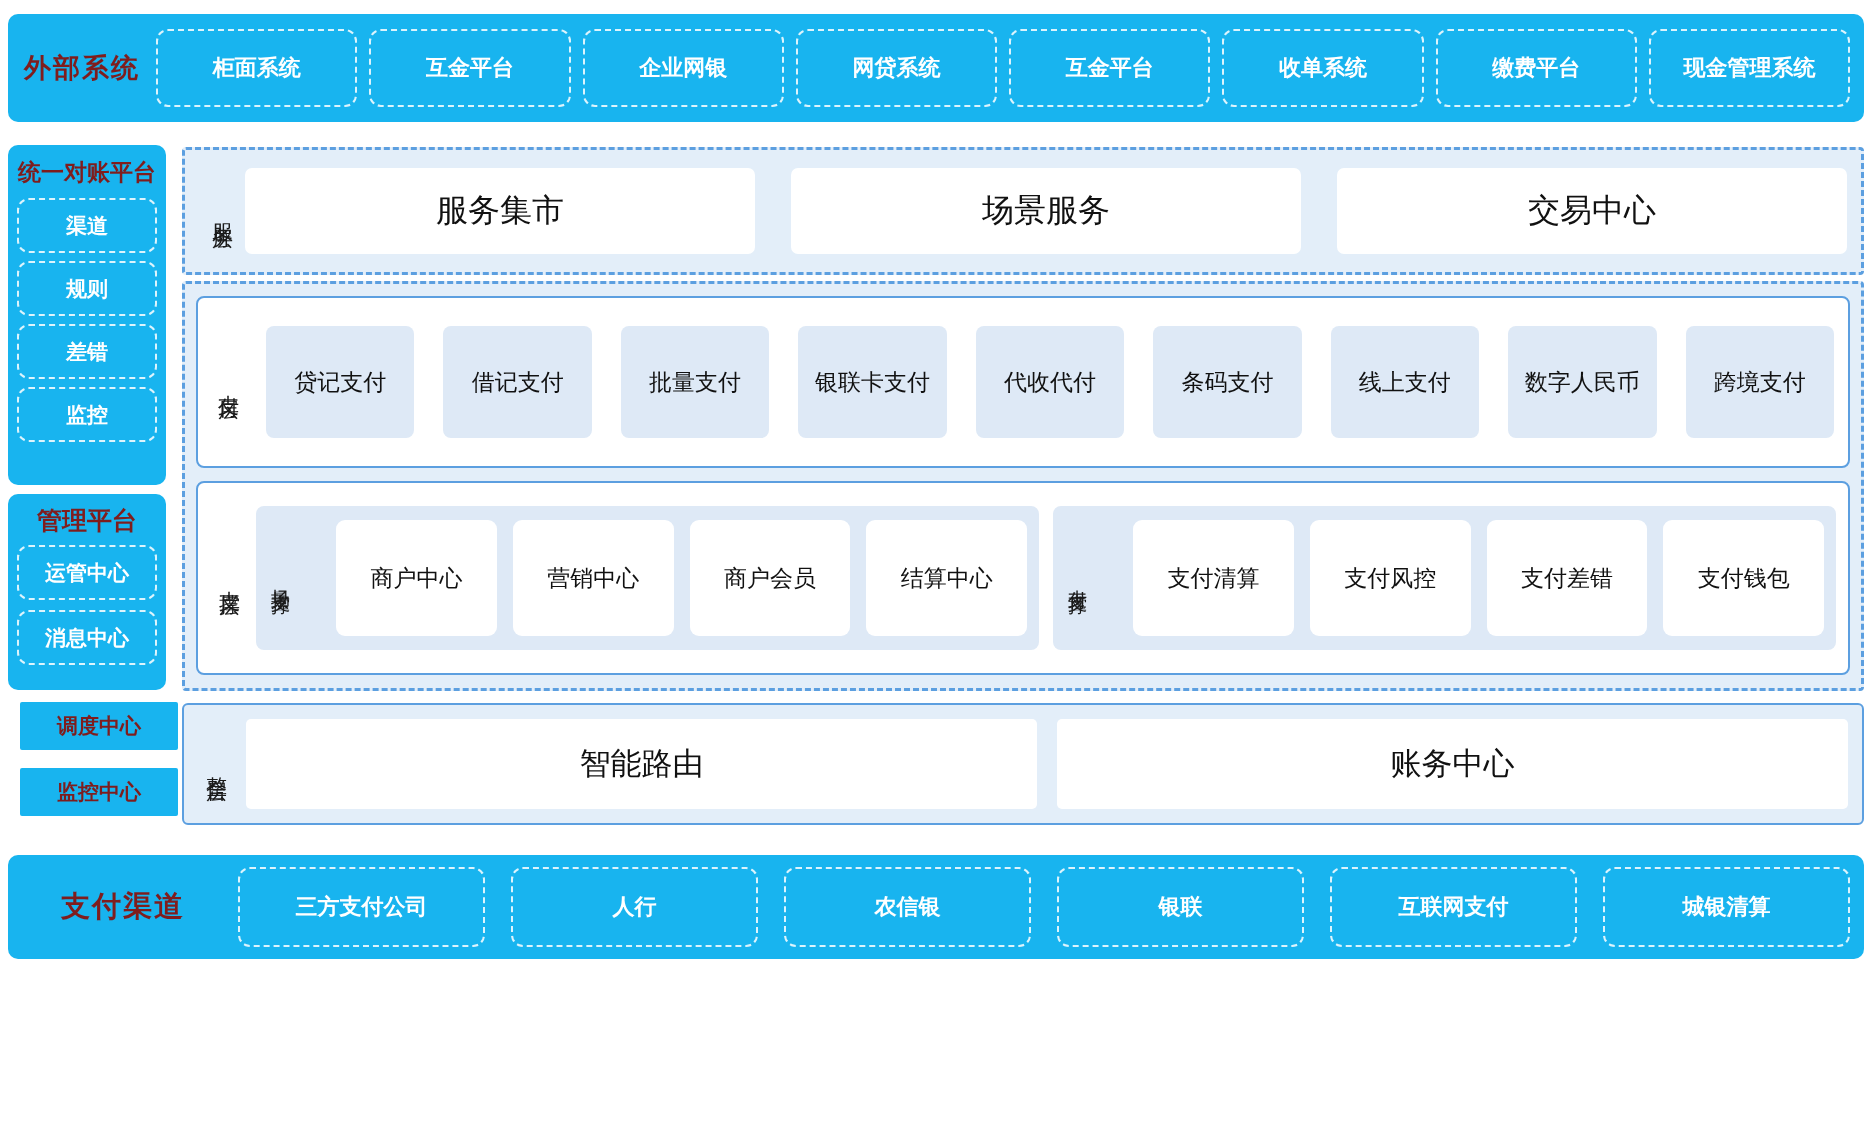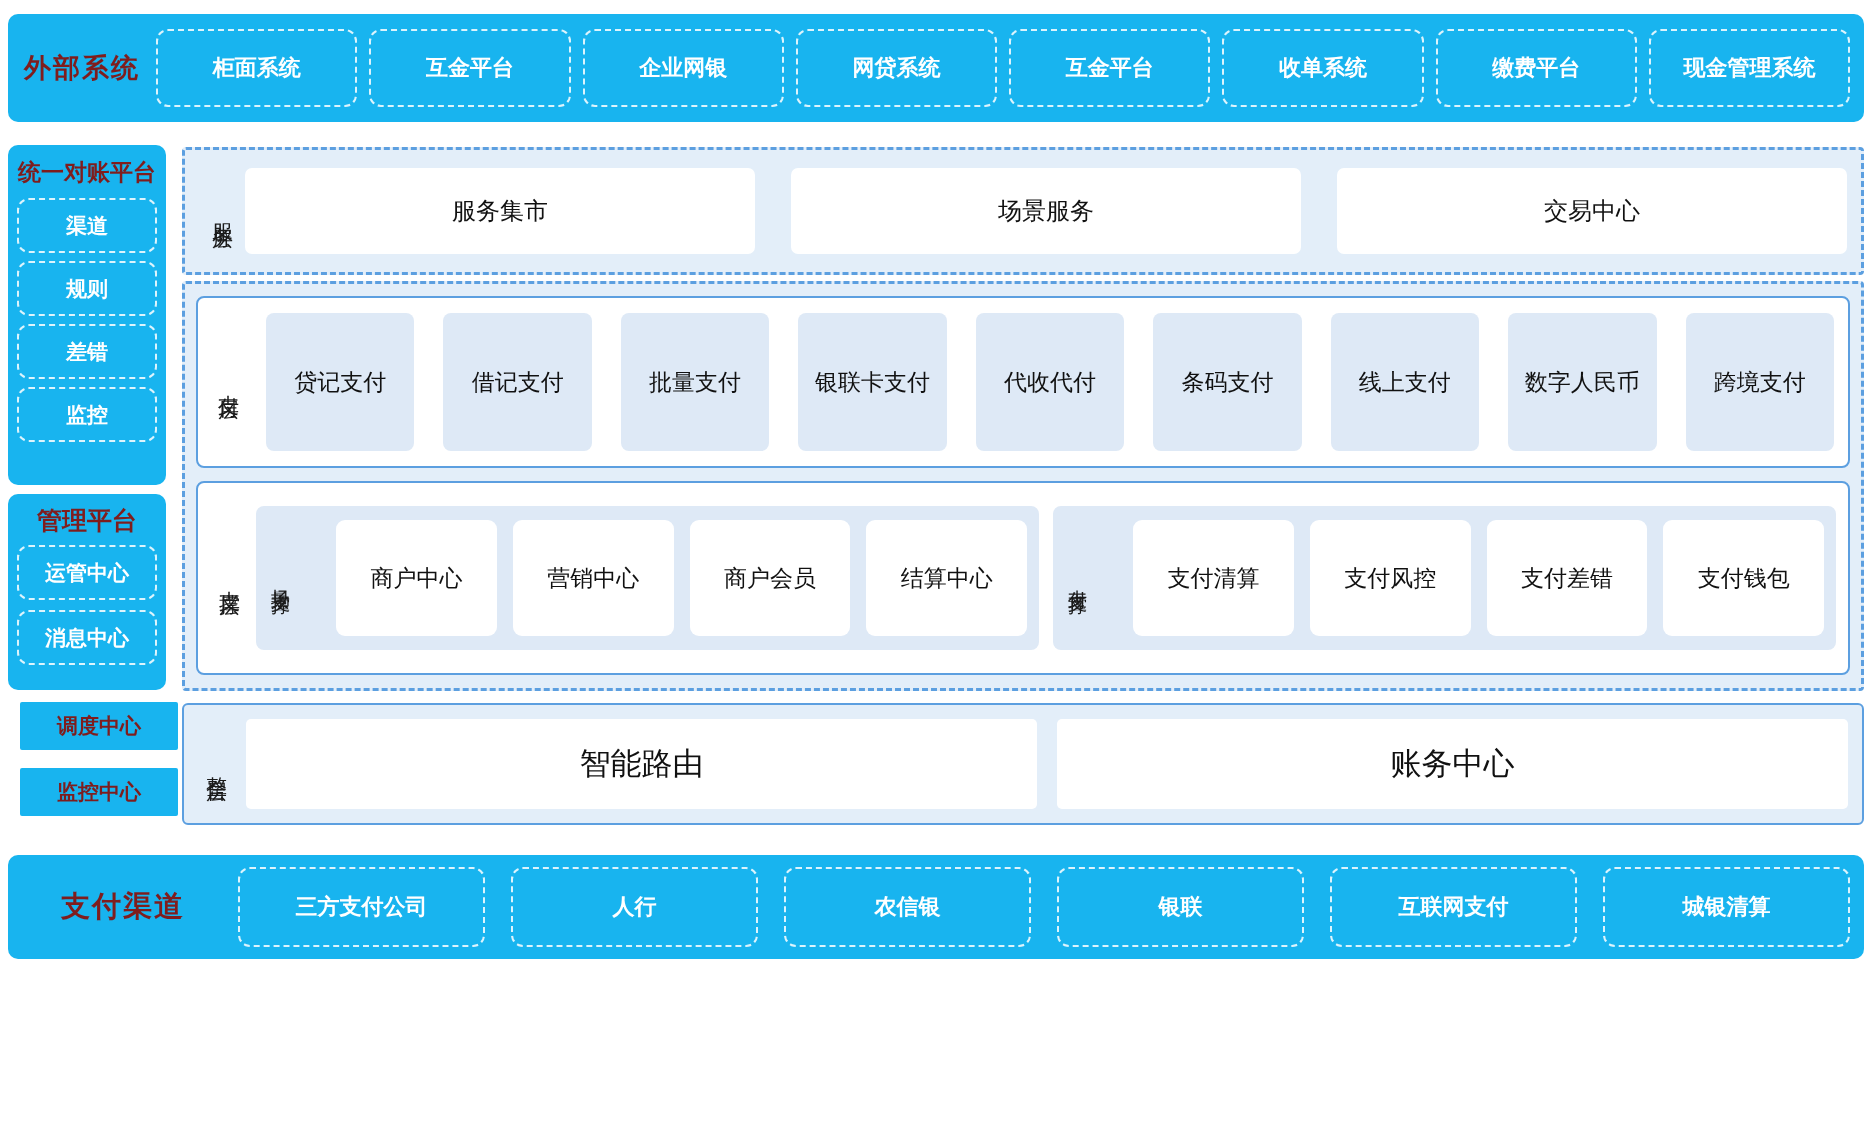--- a/index.html
+++ b/index.html
@@ -109,31 +109,31 @@
     position: absolute; left: 16px; top: 12px; right: 14px; bottom: 12px;
     display: flex; align-items: center; gap: 0;
   }
   #service-row .vlabel { width: 44px; height: 92px; }
   #service-cards { flex: 1; display: flex; gap: 36px; height: 86px; }
   .white-card {
     background: #fff; border-radius: 7px;
     display: flex; align-items: center; justify-content: center;
     color: #111;
   }
-  #service-cards .white-card { flex: 1; font-size: 24px; }
+  #service-cards .white-card { flex: 1; font-size: 32px; }
 
   
   #pay-box {
     position: absolute; left: 196px; top: 296px;
     width: 1654px; height: 172px;
     border: 2px solid #5C9FE0; border-radius: 8px; background: #fff;
     display: flex; align-items: center; padding: 0 14px 0 10px;
   }
   #pay-box .vlabel { width: 42px; height: 96px; }
-  #pay-cards { flex: 1; display: flex; gap: 29px; height: 138px; margin-left: 16px;}
+  #pay-cards { flex: 1; display: flex; gap: 29px; height: 112px; margin-left: 16px;}
   .blue-card {
     background: #DEE9F6; border-radius: 8px;
     display: flex; align-items: center; justify-content: center;
     color: #111; font-size: 23px; flex: 1;
   }
 
   
   #sup-box {
     position: absolute; left: 196px; top: 481px;
     width: 1654px; height: 194px;

